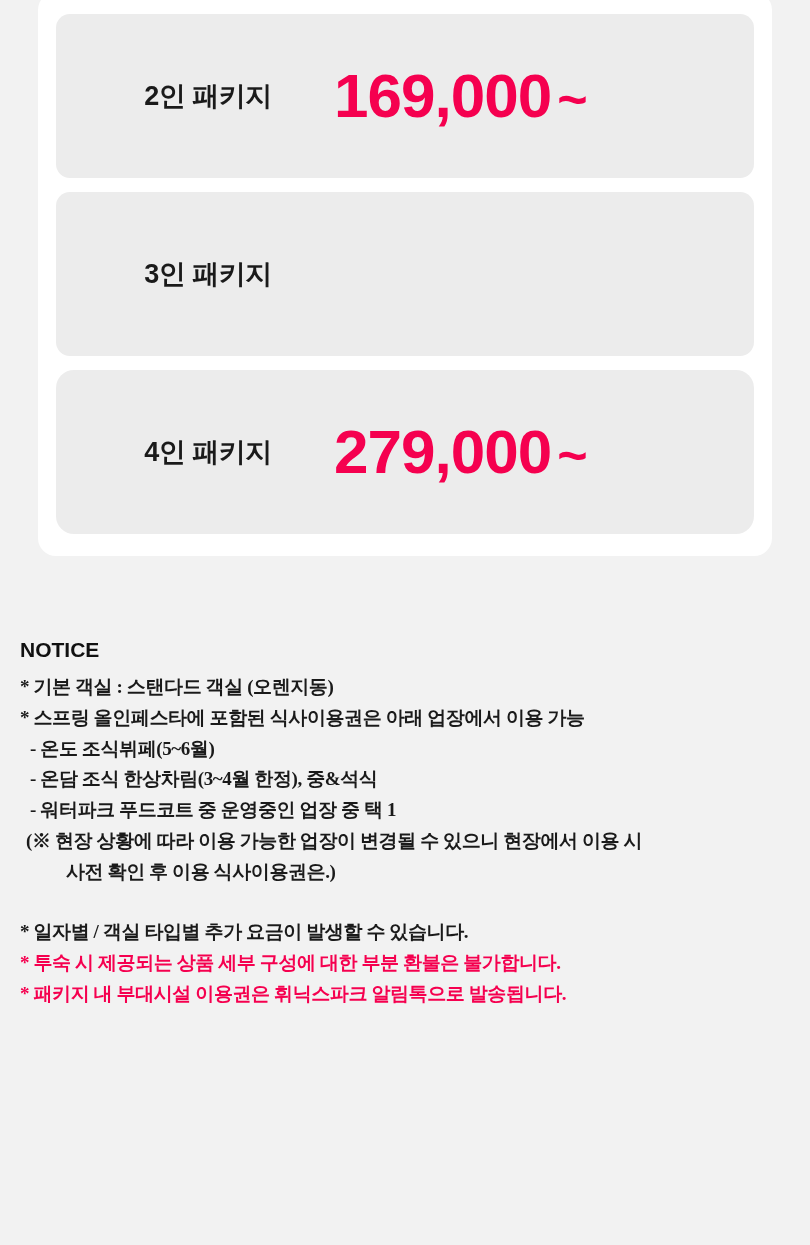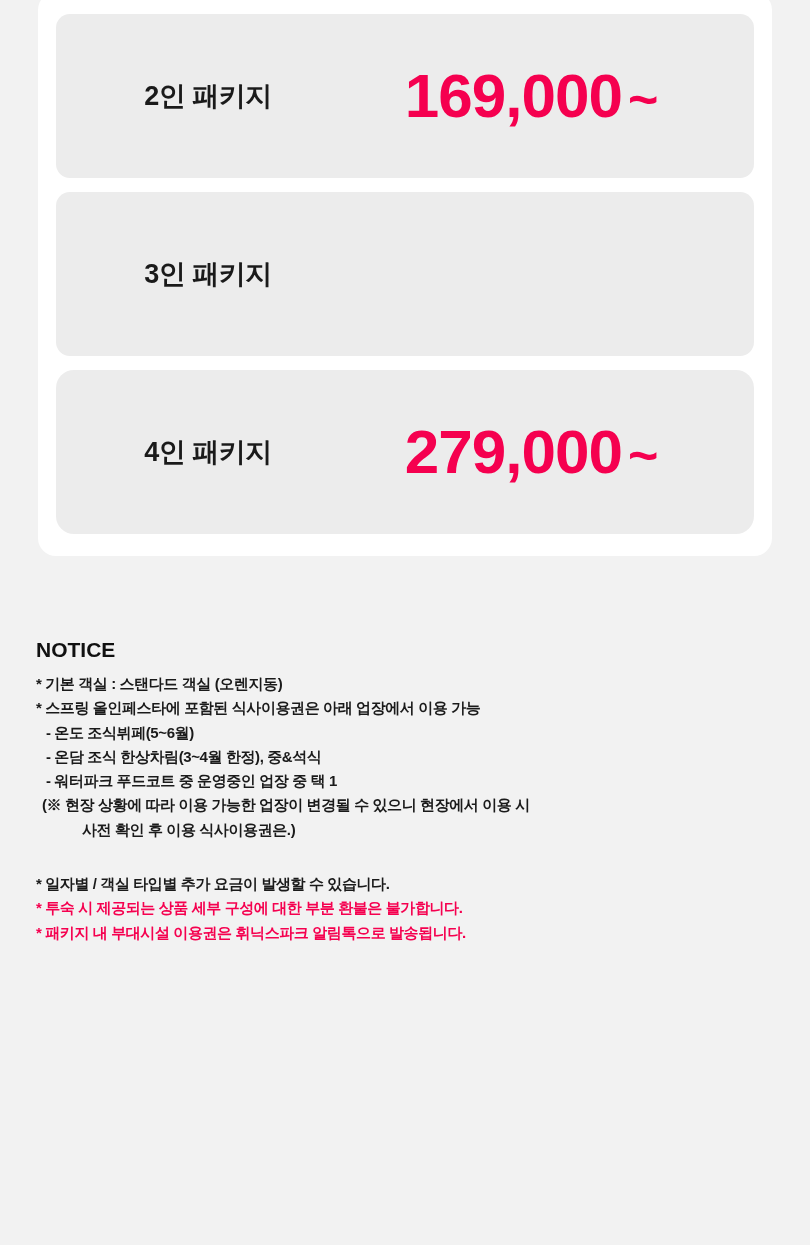--- a/index.html
+++ b/index.html
@@ -54,55 +54,56 @@
     font-size: 27px;
     font-weight: bold;
     color: #1a1a1a;
     letter-spacing: -0.5px;
     text-align: center;
     white-space: nowrap;
   }
 
   .price-value {
     flex: 1 1 auto;
-    text-align: center;
+    text-align: left;
     font-size: 62px;
     font-weight: bold;
     color: #f5004f;
     letter-spacing: -1px;
     white-space: nowrap;
     line-height: 1;
   }
   .price-value .tilde {
     font-size: 52px;
     font-weight: bold;
     padding-left: 6px;
   }
 
   
   .notice {
     position: absolute;
-    left: 36px;
+    left: 20px;
     top: 638px;
     width: 752px;
   }
   .notice-title {
     font-size: 21px;
     font-weight: bold;
     color: #111;
     margin-bottom: 10px;
     letter-spacing: 0px;
   }
   .notice-line {
-    font-size: 15px;
+    font-size: 19px;
     font-weight: bold;
     color: #1a1a1a;
     line-height: 1.62;
     letter-spacing: -0.4px;
     white-space: nowrap;
+    font-family: Liberation Serif, serif;
   }
   .notice-line.indent1 {
     padding-left: 10px;
   }
   .notice-line.indent2 {
     padding-left: 6px;
   }
   .notice-line.sub-indent {
     padding-left: 46px;
   }

